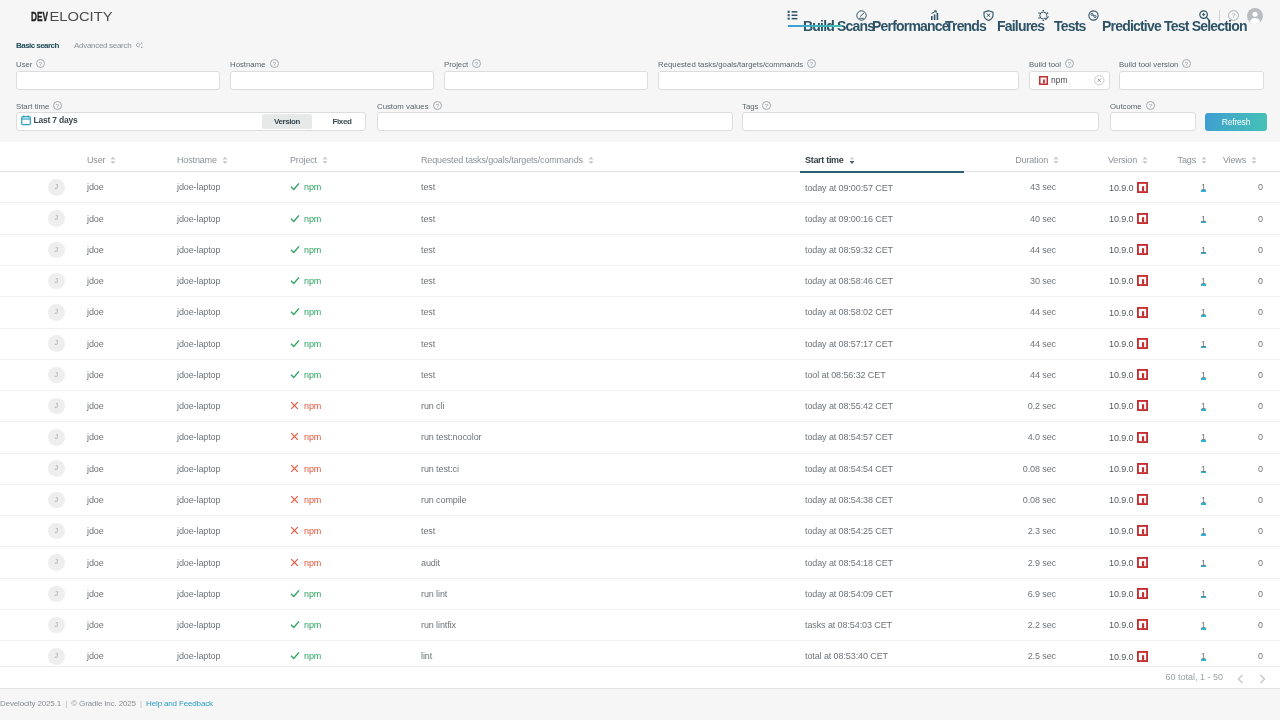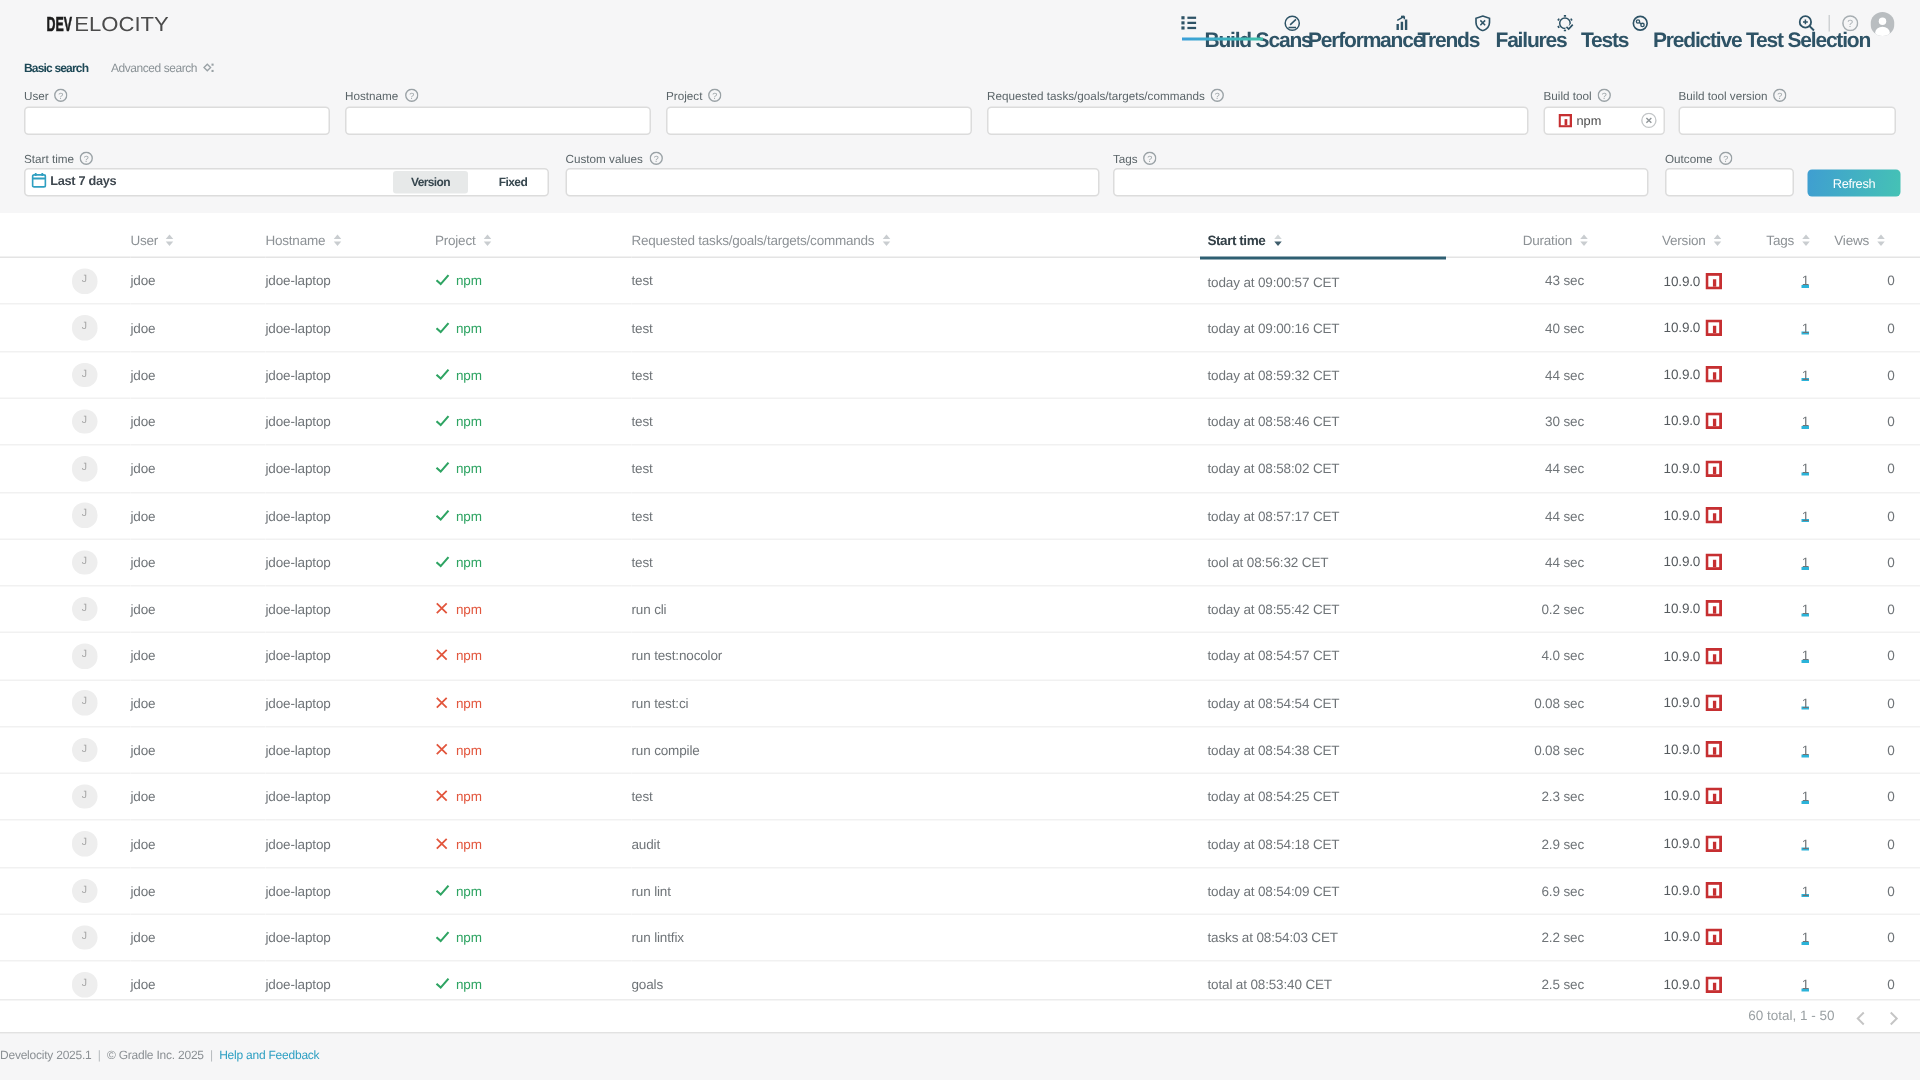--- a/index.html
+++ b/index.html
@@ -524,21 +524,21 @@
 </tr>
 <tr>
 <td>
           <div class="avatar">J</div>
         </td>
 <td>jdoe</td>
         <td>jdoe-laptop</td>
 <td><svg width="10" height="9" viewBox="0 0 10 9" style="vertical-align:-1px">
             <path d="M1 4.8 L3.8 7.4 9 1.4" fill="none" stroke="#2fa463" stroke-width="1.4"></path>
           </svg><span class="ok">npm</span></td>
-<td>goals</td>
+<td>lint</td>
 <td style="padding-left:5px">total at 08:53:40 CET</td>
 <td class="r" style="padding-right:8px">2.5 sec</td>
 <td class="r" style="padding-right:4px;color:#555a5e"><span style="vertical-align:1px">10.9.0</span><svg width="11" height="11" viewBox="0 0 11 11" style="margin-left:3.5px;vertical-align:-1.5px">
             <rect x="0" y="0" width="11" height="11" fill="#c62f31"></rect>
             <rect x="1.87" y="1.87" width="7.26" height="7.26" fill="#fff"></rect>
             <rect x="4.95" y="4.18" width="2.20" height="4.95" fill="#c62f31"></rect>
           </svg></td>
 <td class="r" style="padding-right:4px"><span class="tagl">1</span></td>
 <td class="r" style="padding-right:17px">0</td>
 </tr>

